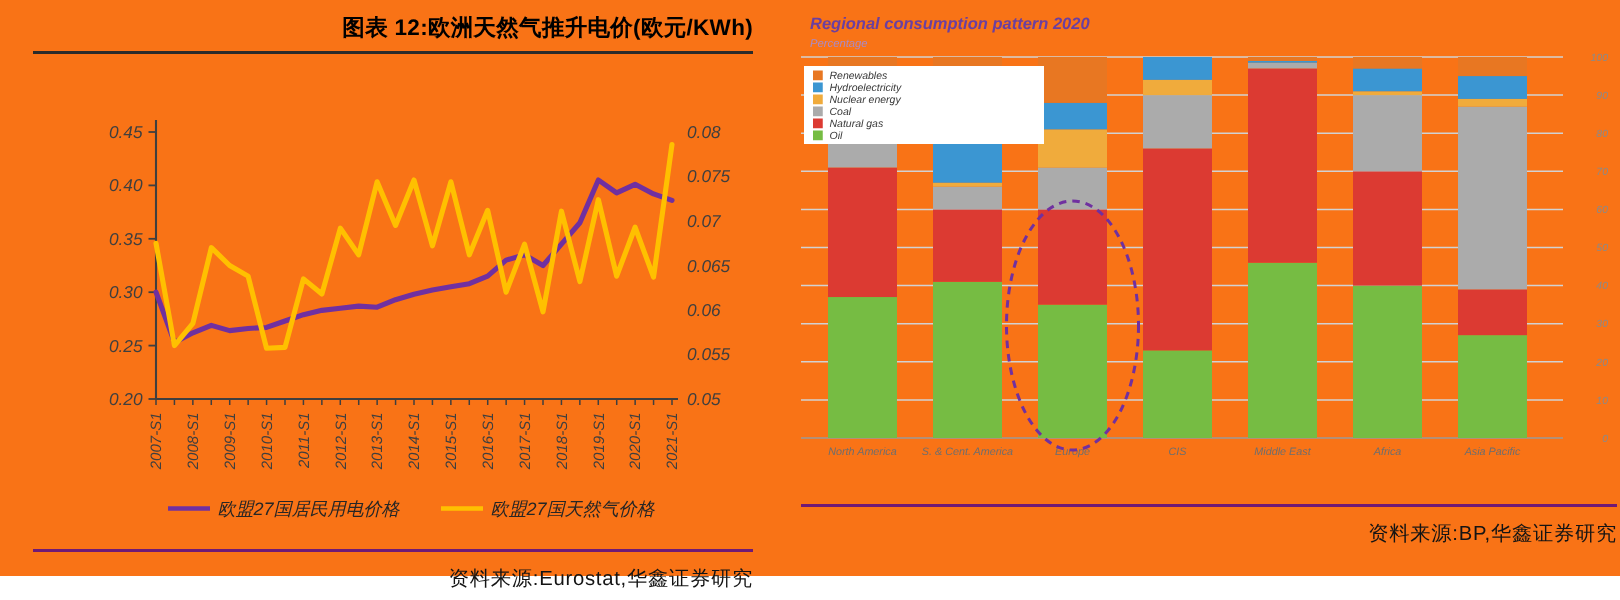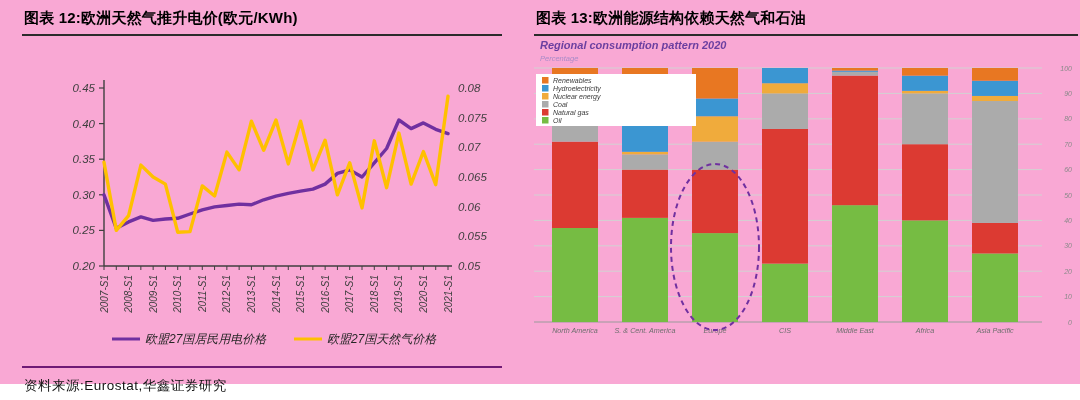--- a/index.html
+++ b/index.html
@@ -1,17 +1,17 @@
 <!DOCTYPE html>
 <html><head>
 <meta charset="utf-8">
 <style>
   html,body{margin:0;padding:0;background:#ffffff;}
   body{width:1080px;height:400px;font-family:"Liberation Sans",sans-serif;overflow:hidden;}
-  .page{position:relative;width:1080px;height:384px;background:#f9a8d4;}
+  .page{position:relative;width:1080px;height:384px;background:#f97316;text-align:right;}
   .col{position:absolute;top:6px;}
   .col-left{left:22px;width:480px;}
   .col-right{left:534px;width:544px;}
   .fig-header{font-size:15px;font-weight:bold;color:#000;padding:3px 0 6px 2px;
               border-bottom:2px solid #2b2b2b;letter-spacing:0.2px;white-space:nowrap;}
   .chart-box{position:relative;height:330px;font-style:italic;}
   .source-row{border-top:2px solid #701a75;padding:9px 0 0 2px;font-size:13.5px;color:#141414;
               letter-spacing:0.5px;white-space:nowrap;}
   svg text{font-family:"Liberation Sans",sans-serif;}
 </style>
@@ -96,21 +96,20 @@
           </g>
           <g>
             <line x1="272" y1="303" x2="300" y2="303" stroke="#FFC000" stroke-width="3"></line>
             <text x="305" y="307" font-size="12" fill="#262626">欧盟27国天然气价格</text>
           </g>
         </svg></div>
     <div class="source-row">资料来源:Eurostat,华鑫证券研究</div>
   </div>
 
   <div class="col col-right">
-    <div class="fig-header">图表 13:欧洲能源结构依赖天然气和石油</div>
     <div class="chart-box" id="bar-chart"><svg width="544" height="312" viewBox="0 0 544 312">
           <text x="6" y="13" font-size="11" font-weight="bold" fill="#6B3FA0">Regional consumption pattern 2020</text>
           <text x="6" y="25" font-size="7.5" fill="#A98BC8">Percentage</text>
           <line x1="0" y1="32" x2="508" y2="32" stroke="#d2d2d2" stroke-width="1"></line>
           <text x="538" y="34.5" text-anchor="end" font-size="7" fill="#8a8a8a">100</text>
           <line x1="0" y1="57.400000000000006" x2="508" y2="57.400000000000006" stroke="#d2d2d2" stroke-width="1"></line>
           <text x="538" y="59.900000000000006" text-anchor="end" font-size="7" fill="#8a8a8a">90</text>
           <line x1="0" y1="82.80000000000001" x2="508" y2="82.80000000000001" stroke="#d2d2d2" stroke-width="1"></line>
           <text x="538" y="85.30000000000001" text-anchor="end" font-size="7" fill="#8a8a8a">80</text>
           <line x1="0" y1="108.2" x2="508" y2="108.2" stroke="#d2d2d2" stroke-width="1"></line>
@@ -186,15 +185,16 @@
             <text x="19" y="62.8" font-size="7" fill="#3a3a3a">Nuclear energy</text>
             <rect x="8" y="65" width="6.5" height="6.5" fill="#ABABAB"></rect>
             <text x="19" y="70.8" font-size="7" fill="#3a3a3a">Coal</text>
             <rect x="8" y="73" width="6.5" height="6.5" fill="#DC3A32"></rect>
             <text x="19" y="78.8" font-size="7" fill="#3a3a3a">Natural gas</text>
             <rect x="8" y="81" width="6.5" height="6.5" fill="#76BC43"></rect>
             <text x="19" y="86.8" font-size="7" fill="#3a3a3a">Oil</text>
           </g>
           <ellipse cx="181" cy="211" rx="44" ry="83" fill="none" stroke="#7030A0" stroke-width="2" stroke-dasharray="5 4"></ellipse>
         </svg></div>
+    <div class="source-row">资料来源:BP,华鑫证券研究</div>
   </div>
 
 </div>
 
 </body></html>

